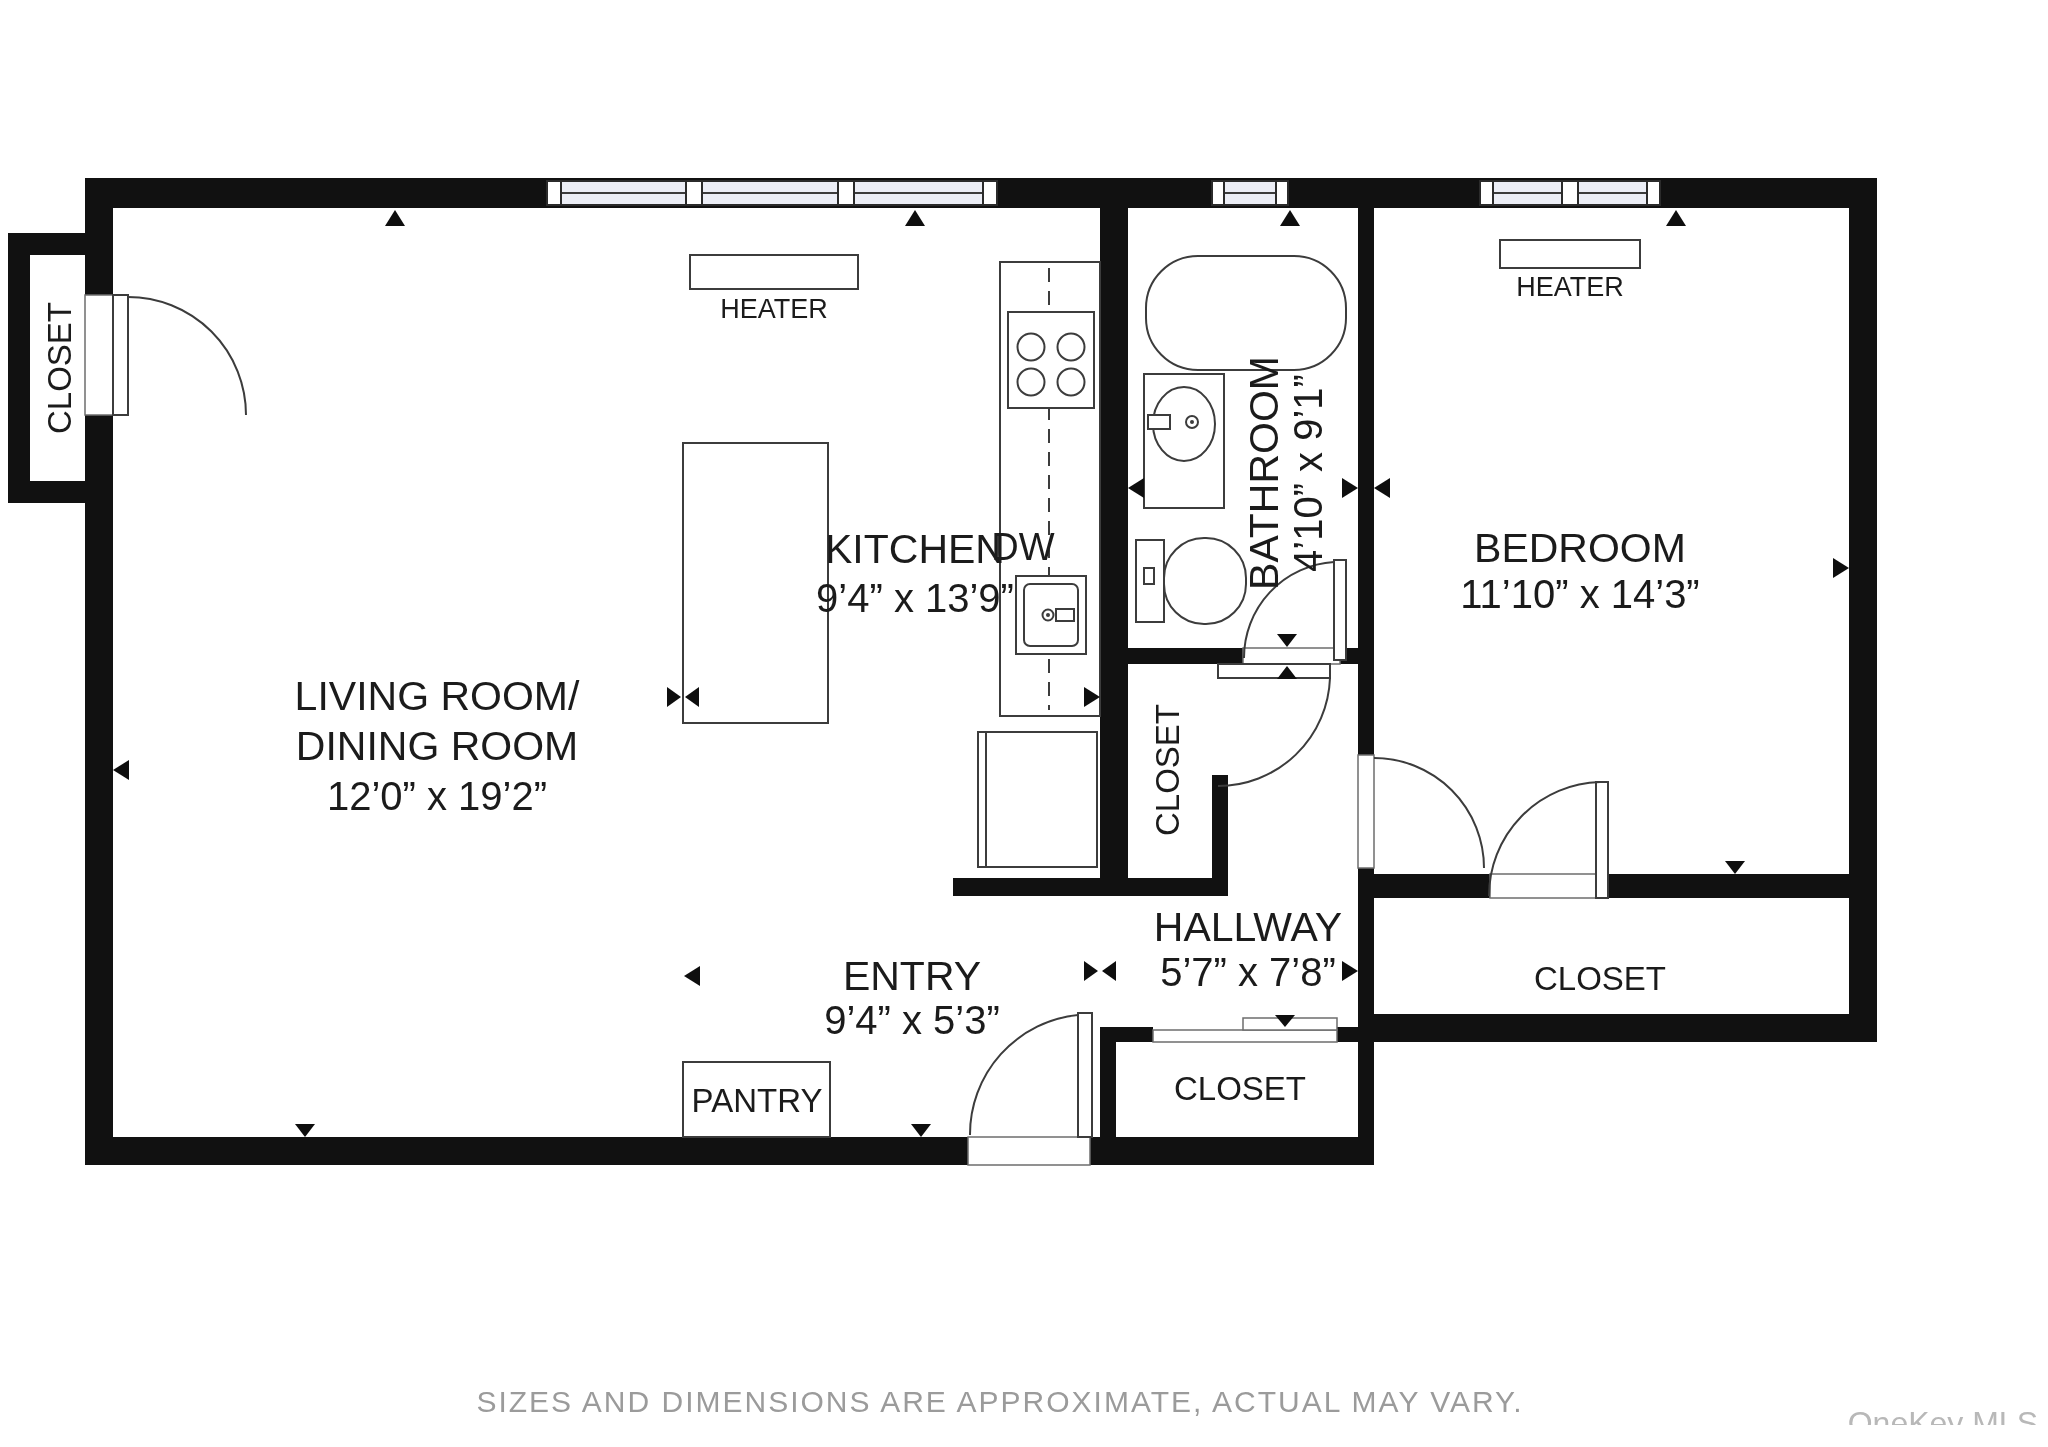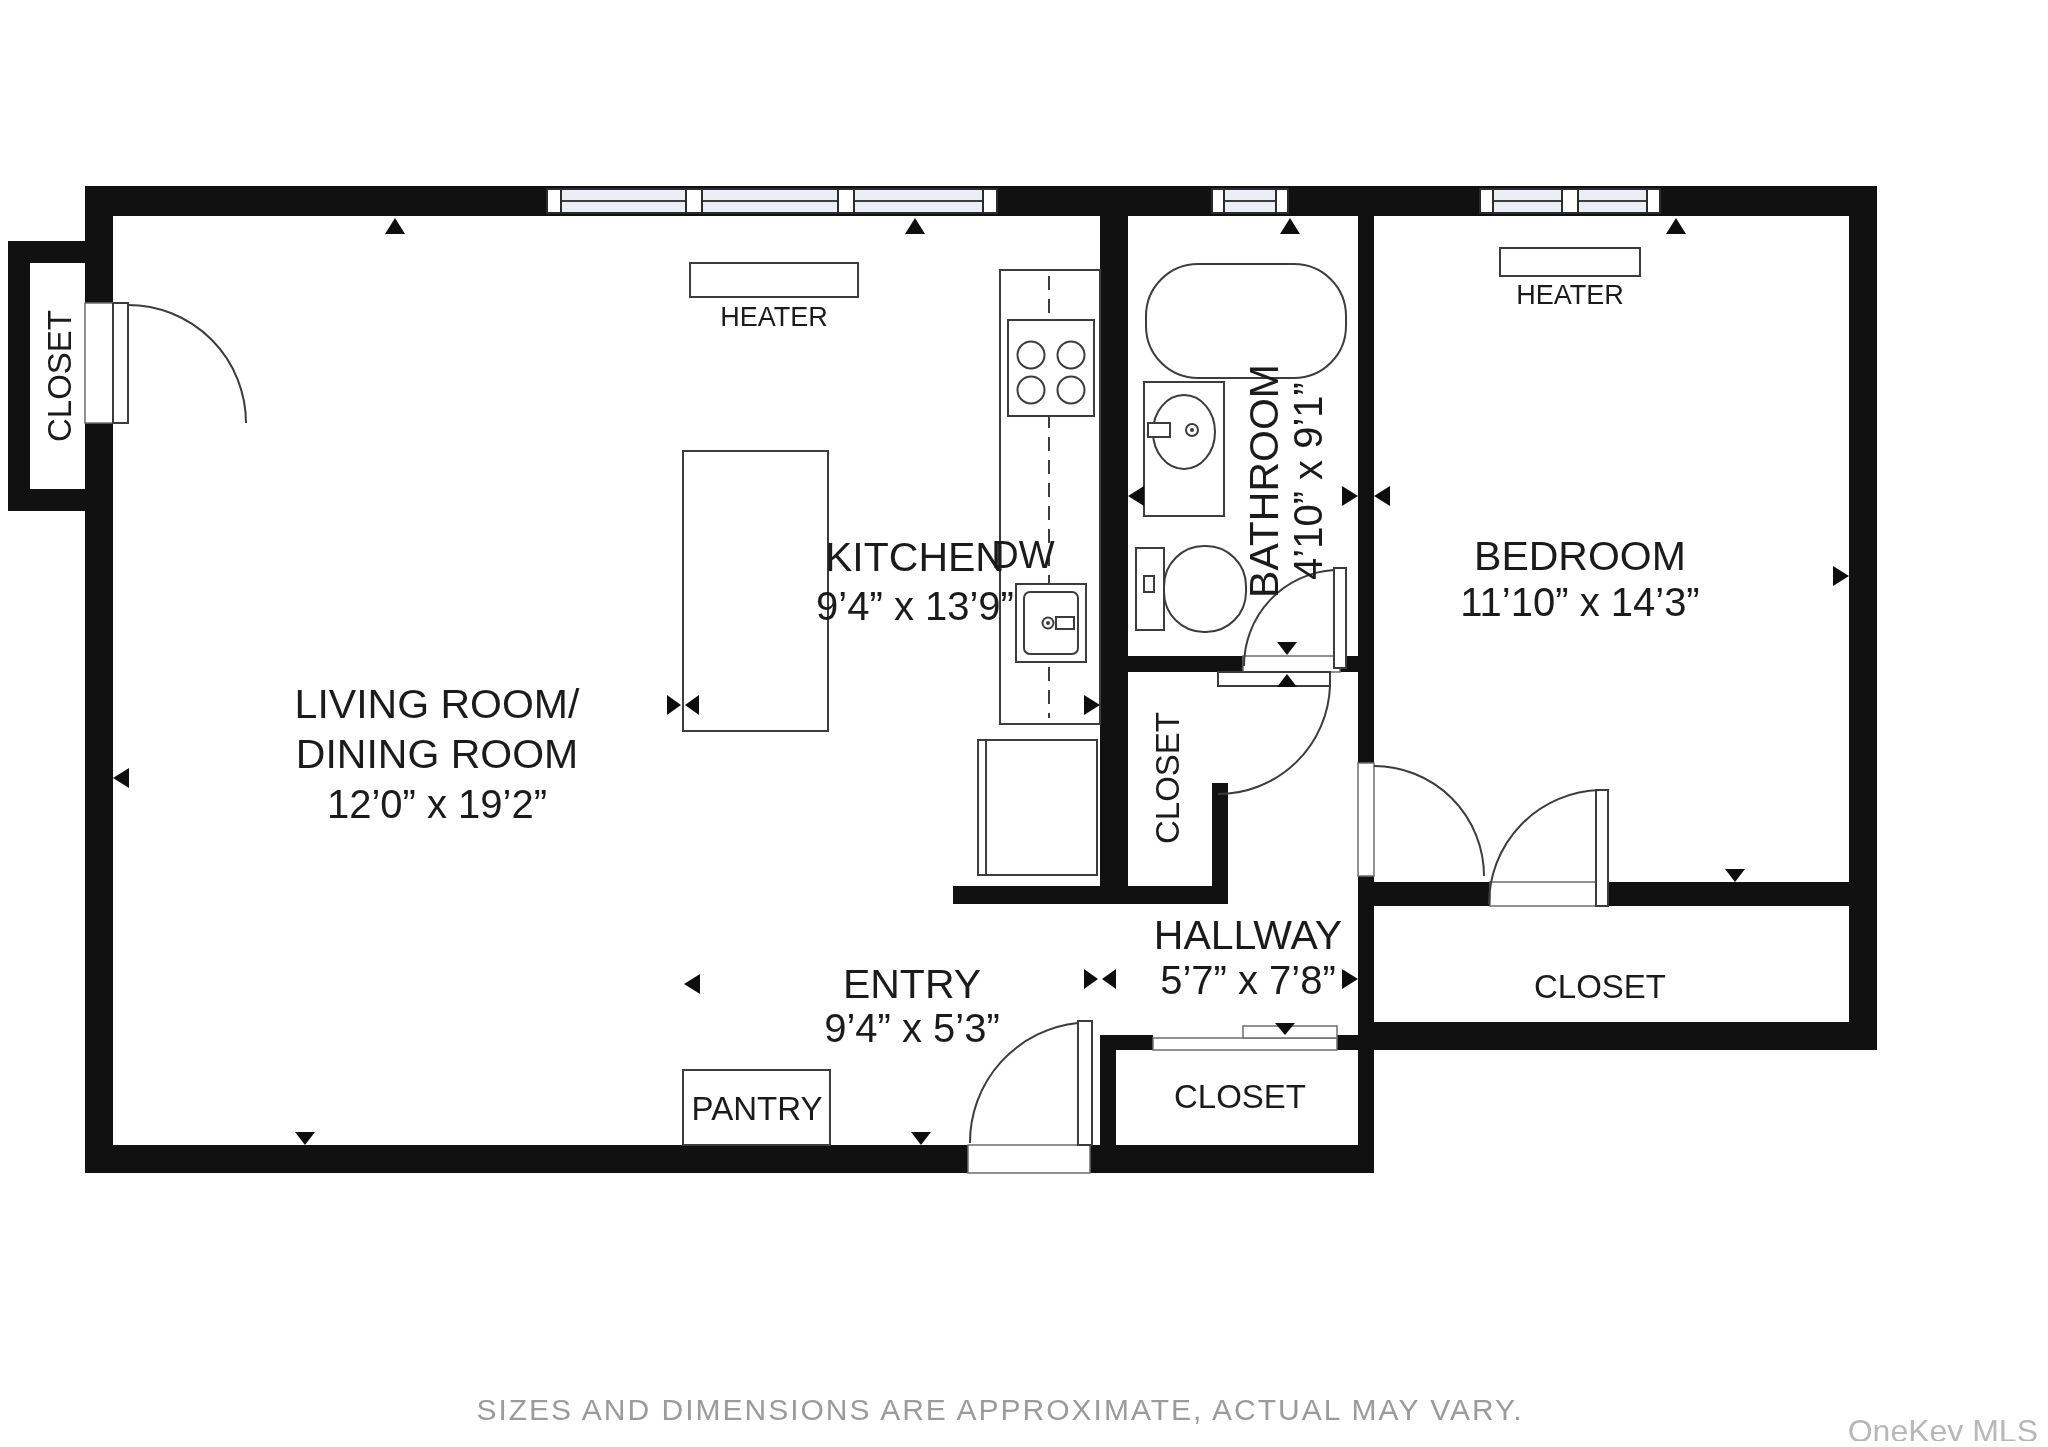--- a/index.html
+++ b/index.html
@@ -1,16 +1,16 @@
 <!DOCTYPE html>
 <html><head>
 <meta charset="utf-8">
 <style>
   html,body{margin:0;padding:0;background:#ffffff;}
-  .stage{width:2048px;height:1425px;position:relative;background:#fff;margin:8px auto;}
+  .stage{width:2048px;height:1425px;position:relative;background:#fff;margin:0 auto;}
   svg{display:block;}
   text{font-family:"Liberation Sans","DejaVu Sans",sans-serif;fill:#1b1b1b;}
   .room-label{font-size:41px;}
   .room-dims{font-size:40px;}
   .sub-label{font-size:27px;}
   .closet-label{font-size:33px;}
   .dw-label{font-size:38px;}
   .caption{font-size:30px;fill:#9b9b9b;letter-spacing:2px;}
   .watermark{font-size:32px;fill:#b8b8b8;}
   .wall{fill:#111111;stroke:none;}

